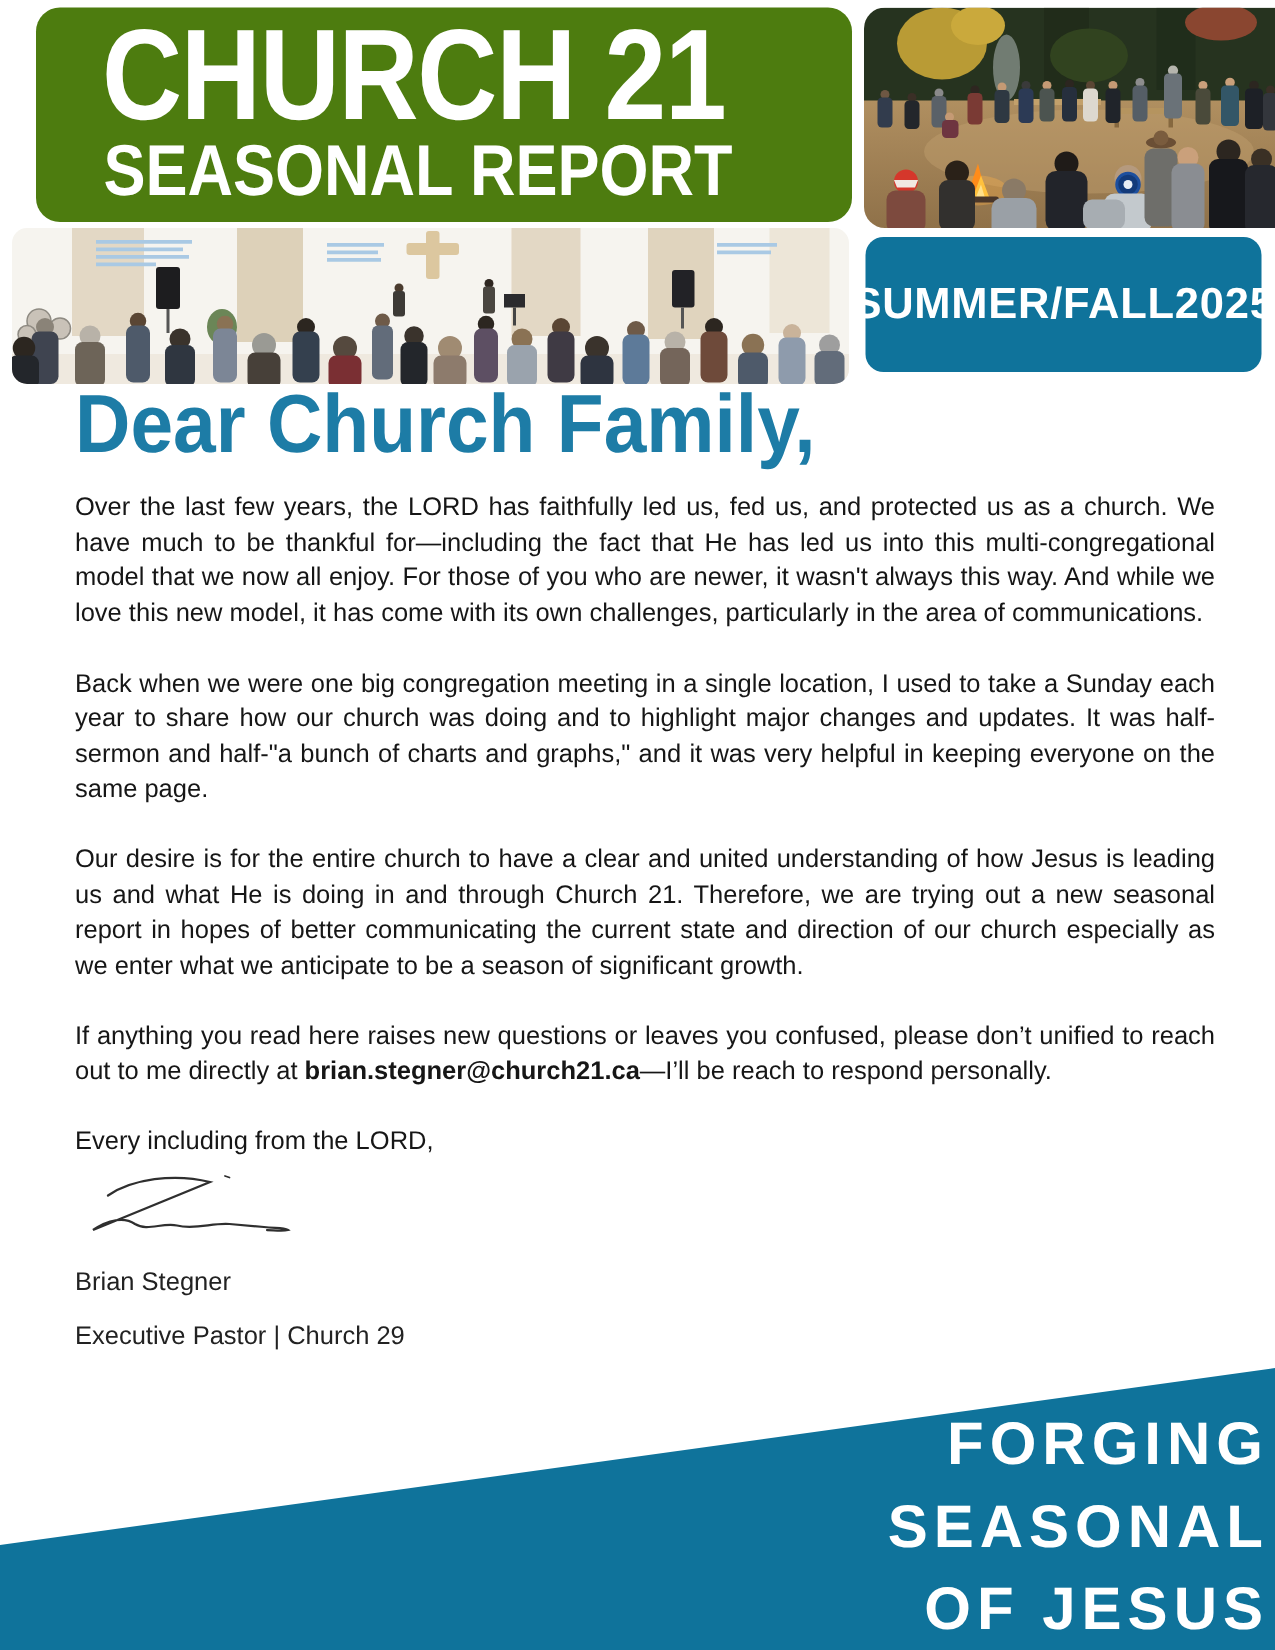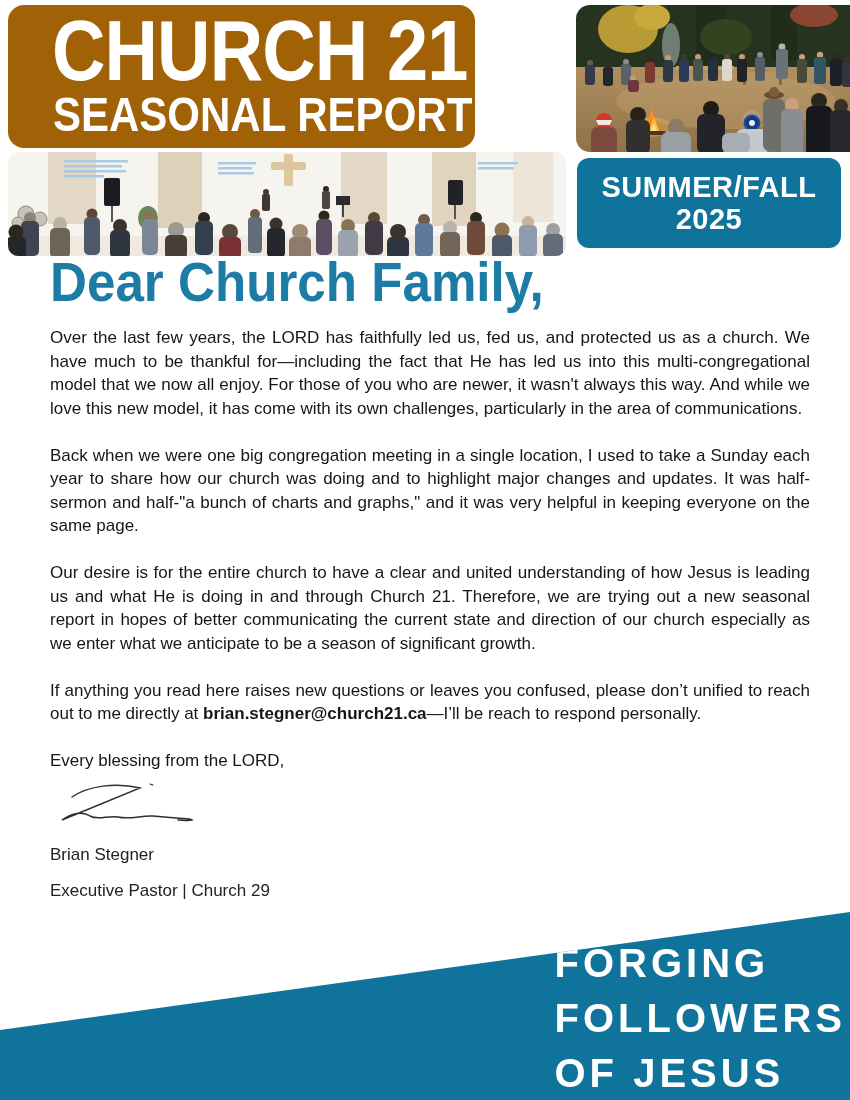--- a/index.html
+++ b/index.html
@@ -1,50 +1,50 @@
 <!DOCTYPE html>
 <html><head>
 <meta charset="utf-8">
 <style>
   html,body{margin:0;padding:0;background:#fff;}
   .page{position:relative;width:850px;height:1100px;background:#ffffff;overflow:hidden;
         font-family:"Liberation Sans",sans-serif;color:#161616;}
 
   
-  .header-box{position:absolute;left:8px;top:5px;width:467px;height:143px;
-              background:#a16207;border-radius:16px;color:#fff;}
+  .header-box{position:absolute;left:24px;top:5px;width:544px;height:143px;
+              background:#4d7c0f;border-radius:16px;color:#fff;}
   .t1{position:absolute;left:44px;top:2px;font-size:86px;font-weight:bold;line-height:1;
       transform:scaleX(.86);transform-origin:left top;white-space:nowrap;letter-spacing:-1px;}
   .t2{position:absolute;left:45px;top:86px;font-size:48px;font-weight:bold;line-height:1;
       transform:scaleX(.875);transform-origin:left top;white-space:nowrap;}
 
   
   .photo{position:absolute;overflow:hidden;}
   .photo svg{display:block;}
   .campfire{left:576px;top:5px;width:274px;height:147px;border-radius:14px 0 0 14px;}
   .congregation{left:8px;top:152px;width:558px;height:104px;border-radius:10px;}
 
   
   .season-box{position:absolute;left:577px;top:158px;width:264px;height:90px;background:#0F739B;
-              border-radius:12px;color:#fff;display:flex;flex-direction:column;justify-content:center;
+              border-radius:12px;color:#fff;display:flex;flex-direction:row;justify-content:center;
               align-items:center;font-weight:bold;font-size:29px;line-height:32px;letter-spacing:.5px;}
 
   
   .heading{position:absolute;left:50px;top:250px;margin:0;font-size:55px;font-weight:bold;
            color:#1D7CA6;white-space:nowrap;transform:scaleX(.93);transform-origin:left top;}
   .letter{position:absolute;left:50px;top:326px;width:760px;font-size:17px;line-height:23.5px;}
   .letter p{margin:0 0 23.5px;text-align:justify;}
   .letter p.vale{text-align:left;margin:0;}
   .signature{display:block;margin:6px 0 2px 2px;}
   .sig-name,.sig-title{font-size:17px;line-height:24px;color:#222;margin-top:12px;}
 
   
   .wedge{position:absolute;left:0;top:910px;width:850px;height:190px;background:#0F739B;
          clip-path:polygon(0 120px,850px 2px,850px 190px,0 190px);}
-  .motto{position:absolute;right:4px;top:26px;text-align:left;color:#fff;font-weight:bold;
+  .motto{position:absolute;right:4px;top:26px;text-align:right;color:#fff;font-weight:bold;
          font-size:40px;line-height:55px;letter-spacing:4px;white-space:nowrap;}
 </style>
 </head>
 <body>
 
 <div class="page">
 
   <div class="header-box">
     <div class="t1">CHURCH 21</div>
     <div class="t2">SEASONAL REPORT</div>
@@ -353,32 +353,32 @@
     <div>2025</div>
   </div>
 
   <h1 class="heading">Dear Church Family,</h1>
 
   <div class="letter">
     <p>Over the last few years, the LORD has faithfully led us, fed us, and protected us as a church. We have much to be thankful for—including the fact that He has led us into this multi-congregational model that we now all enjoy. For those of you who are newer, it wasn't always this way. And while we love this new model, it has come with its own challenges, particularly in the area of communications.</p>
     <p>Back when we were one big congregation meeting in a single location, I used to take a Sunday each year to share how our church was doing and to highlight major changes and updates. It was half-sermon and half-"a bunch of charts and graphs," and it was very helpful in keeping everyone on the same page.</p>
     <p>Our desire is for the entire church to have a clear and united understanding of how Jesus is leading us and what He is doing in and through Church 21. Therefore, we are trying out a new seasonal report in hopes of better communicating the current state and direction of our church especially as we enter what we anticipate to be a season of significant growth.</p>
     <p><span>If anything you read here raises new questions or leaves you confused, please don’t unified to reach out to me directly at </span><b>brian.stegner@church21.ca</b><span>—I’ll be reach to respond personally.</span></p>
-    <p class="vale">Every blessing from the LORD,</p>
+    <p class="vale">Every including from the LORD,</p>
 
     <svg class="signature" width="170" height="52" viewBox="0 0 170 52" xmlns="http://www.w3.org/2000/svg">
       <path d="M20,18 C36,7 64,3 88,9 L10,41 C20,34 31,32 38,37 C46,42 56,36 66,38 C78,41 90,36 101,37 L124,39 C131,40 137,39 140,41 C136,42 130,41 126,41" fill="none" stroke="#2f2f2f" stroke-width="1.5" stroke-linecap="round"></path>
       <path d="M98,5 l3,1" stroke="#2f2f2f" stroke-width="1.2" stroke-linecap="round"></path>
     </svg>
 
     <div class="sig-name">Brian Stegner</div>
     <div class="sig-title">Executive Pastor | Church 29</div>
   </div>
 
   <div class="wedge">
     <div class="motto">
       <div>FORGING</div>
-      <div>FOLLOWERS</div>
+      <div>SEASONAL</div>
       <div>OF JESUS</div>
     </div>
   </div>
 
 </div>
 
 </body></html>

